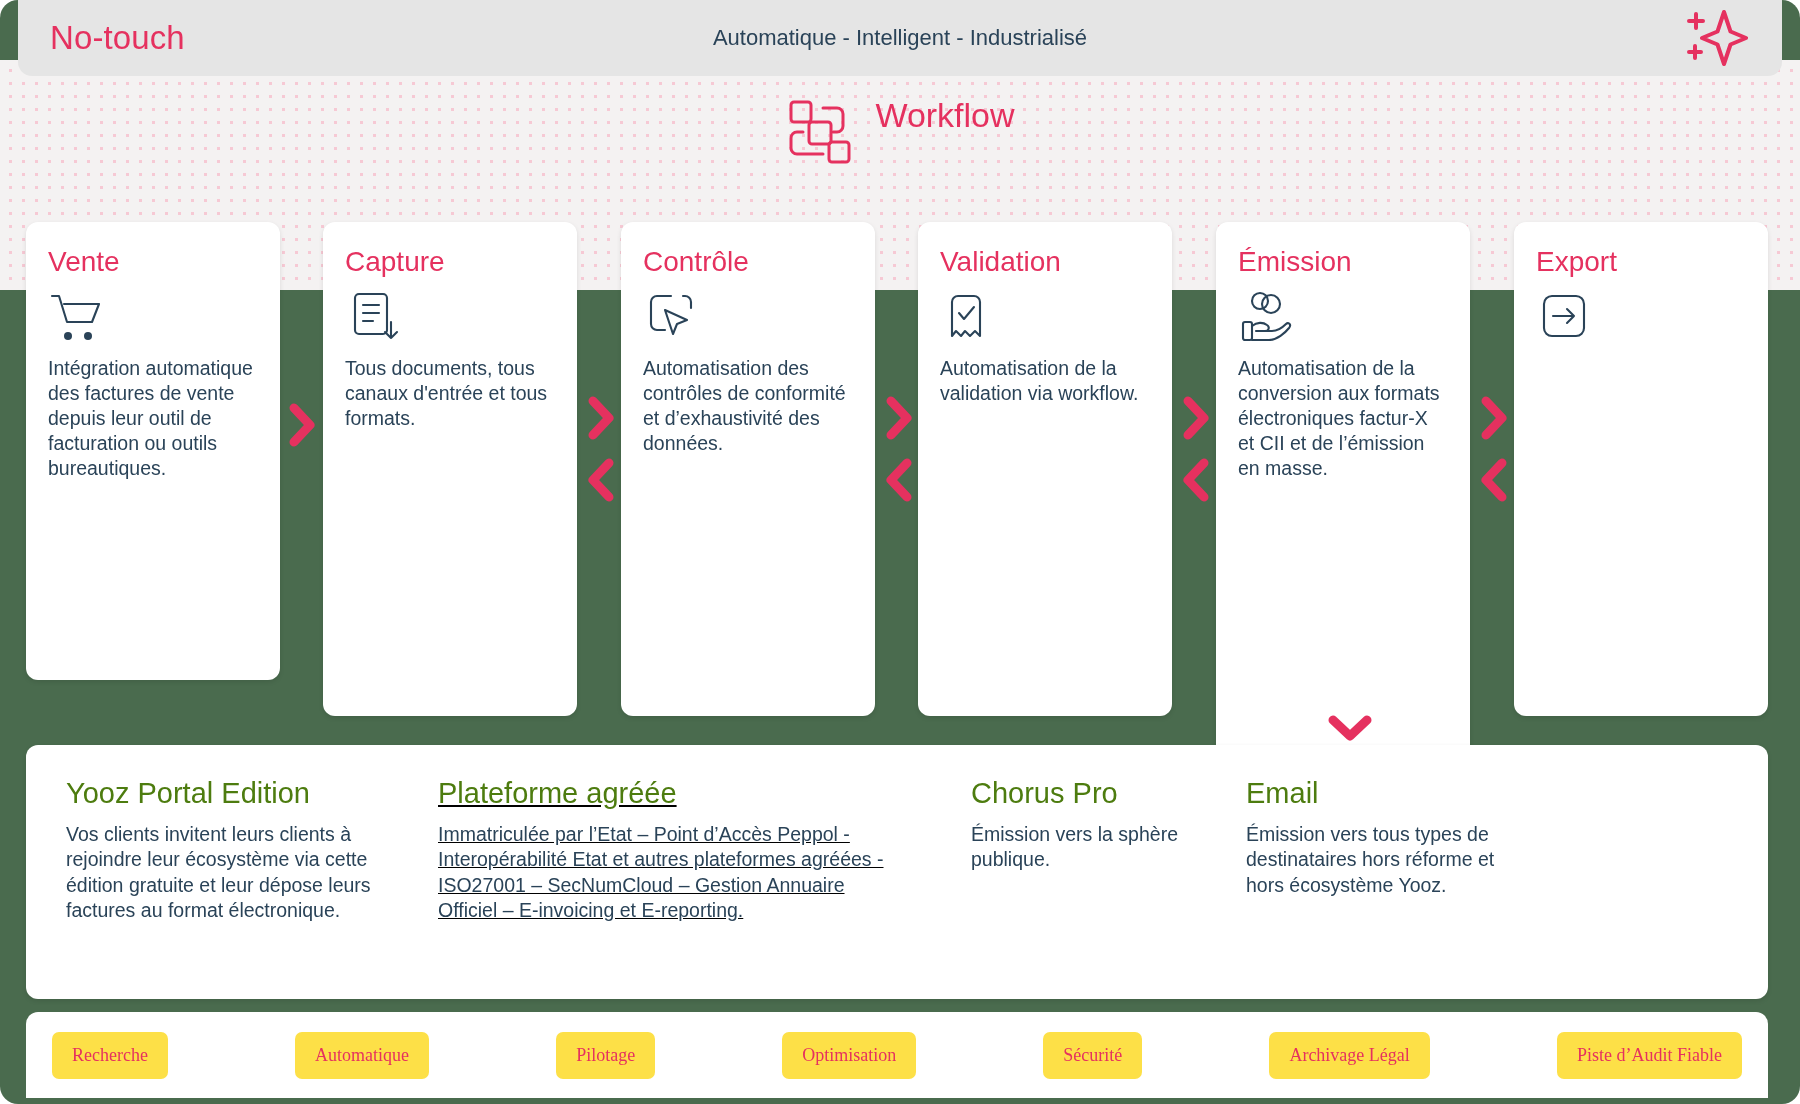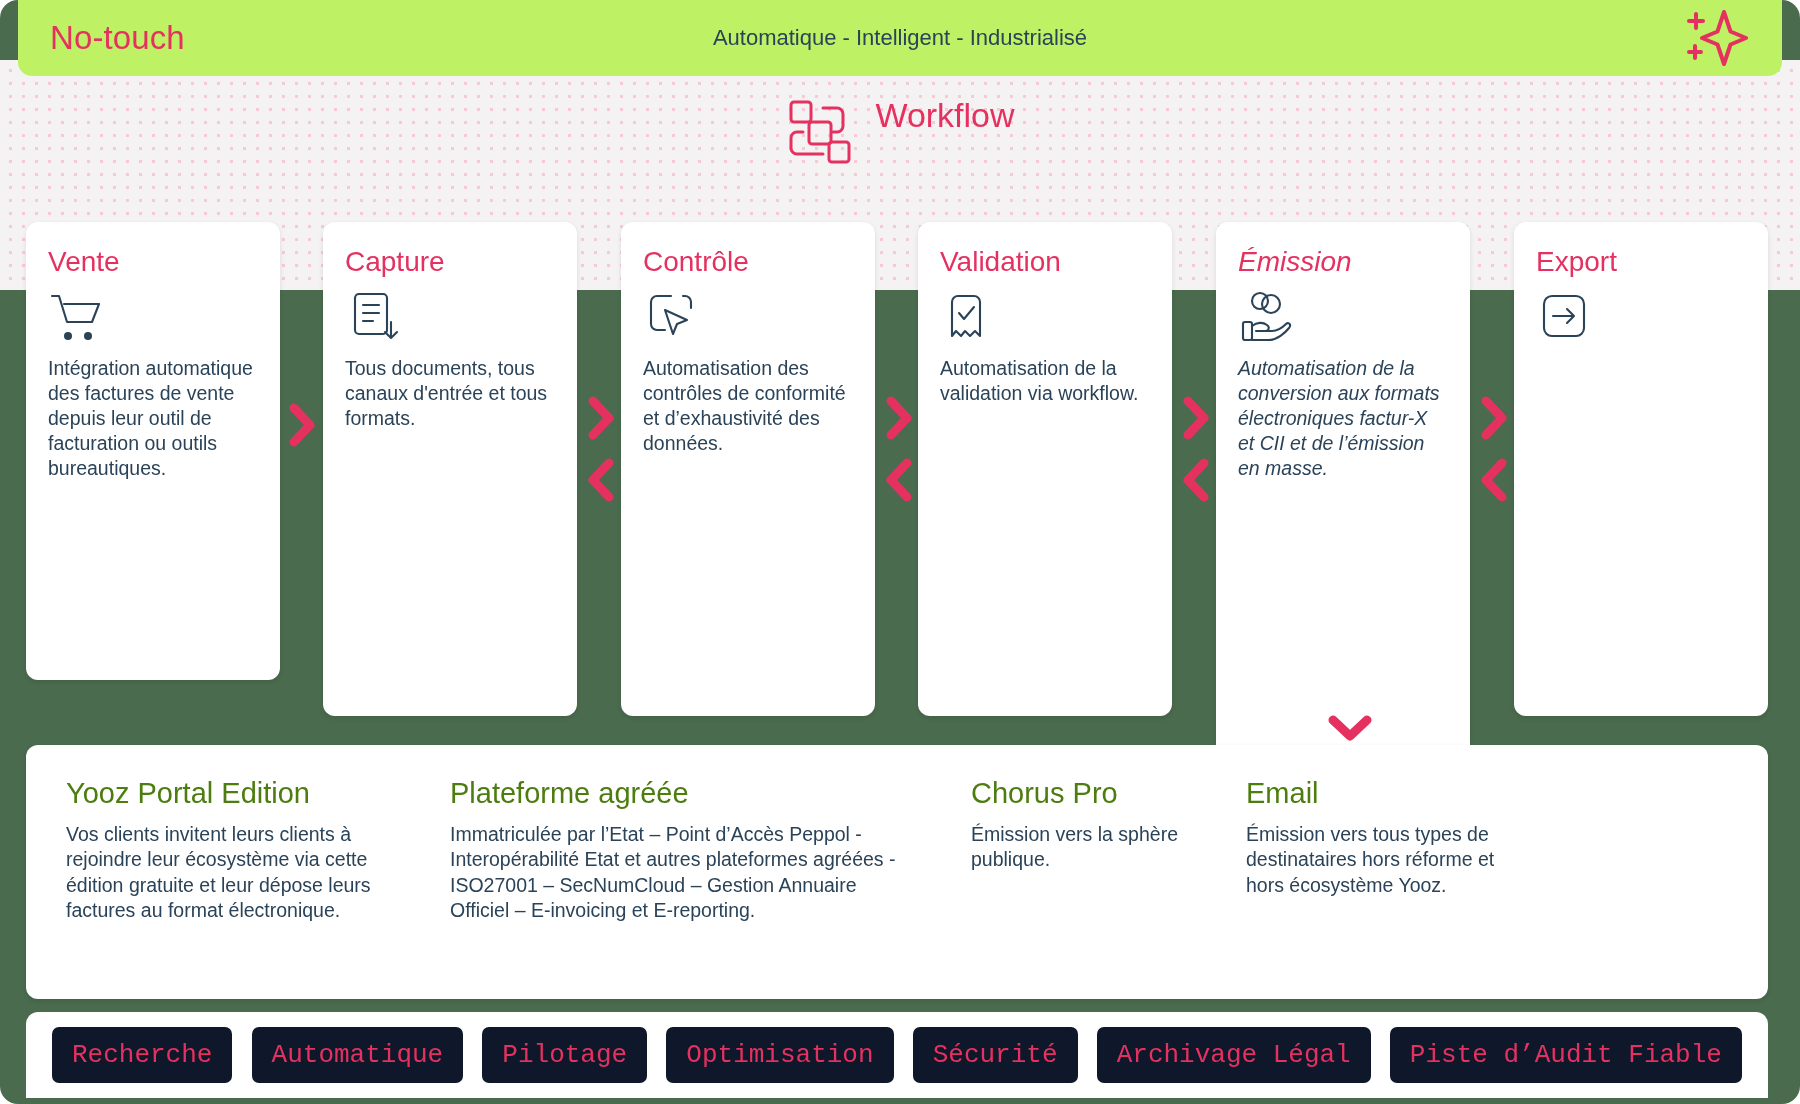--- a/index.html
+++ b/index.html
@@ -18,21 +18,21 @@
     height: 1104px;
     background: #4a6b4e;
     border-radius: 18px;
     overflow: hidden;
   }
 
   
   .topbar {
     position: absolute;
     left: 18px; top: 0; width: 1764px; height: 76px;
-    background: #bef264;
+    background: #e5e5e5;
     border-bottom-left-radius: 14px;
     border-bottom-right-radius: 14px;
     display: flex; align-items: center;
     z-index: 12;
   }
   .topbar-title {
     position: absolute; left: 32px;
     color: #e5315f;
     font-size: 33px;
     letter-spacing: .1px;
@@ -97,21 +97,21 @@
     font-size: 19.5px;
     line-height: 1.28;
   }
   .card-text + .card-text { margin-top: 20px; }
 
   
   .c0 { left: 26px;   width: 254px; height: 458px; }
   .c1 { left: 323px;  width: 254px; height: 494px; }
   .c2 { left: 621px;  width: 254px; height: 494px; }
   .c3 { left: 918px;  width: 254px; height: 494px; }
-  .c4 { left: 1216px; width: 254px; height: 550px; font-style: italic; }
+  .c4 { left: 1216px; width: 254px; height: 550px; }
   .c5 { left: 1514px; width: 254px; height: 494px; }
 
   
   .chev {
     position: absolute;
     z-index: 9;
     width: 34px; height: 50px;
   }
   .chev svg { width: 100%; height: 100%; display: block; }
 
@@ -131,44 +131,44 @@
     font-weight: normal;
     margin-bottom: 12px;
     white-space: nowrap;
   }
   .pblock p {
     color: #2a4358;
     font-size: 19.5px;
     line-height: 1.30;
   }
   .pb0 { left: 40px;  width: 330px; }
-  .pb1 { left: 424px; width: 470px; }
+  .pb1 { left: 412px; width: 470px; text-decoration: underline; }
   .pb2 { left: 945px; width: 250px; }
   .pb3 { left: 1220px; width: 290px; }
 
   
   .pillbar {
     position: absolute;
     left: 26px; top: 1012px; width: 1742px; height: 86px;
     background: #ffffff;
     border-top-left-radius: 12px;
     border-top-right-radius: 12px;
     display: flex;
     align-items: center;
     justify-content: space-between;
     padding: 0 26px;
     z-index: 6;
   }
   .pill {
-    background: #0f172a;
+    background: #fde047;
     border: none;
     border-radius: 7px;
     color: #e5315f;
-    font-size: 26px;
-    font-family: Liberation Mono, monospace;
+    font-size: 18px;
+    font-family: Liberation Serif, serif;
     padding: 13px 20px;
     white-space: nowrap;
     cursor: pointer;
   }
 
   .ic { stroke: #2a4358; fill: none; stroke-width: 2.1; stroke-linecap: round; stroke-linejoin: round; }
 </style>
 </head>
 <body>
 

